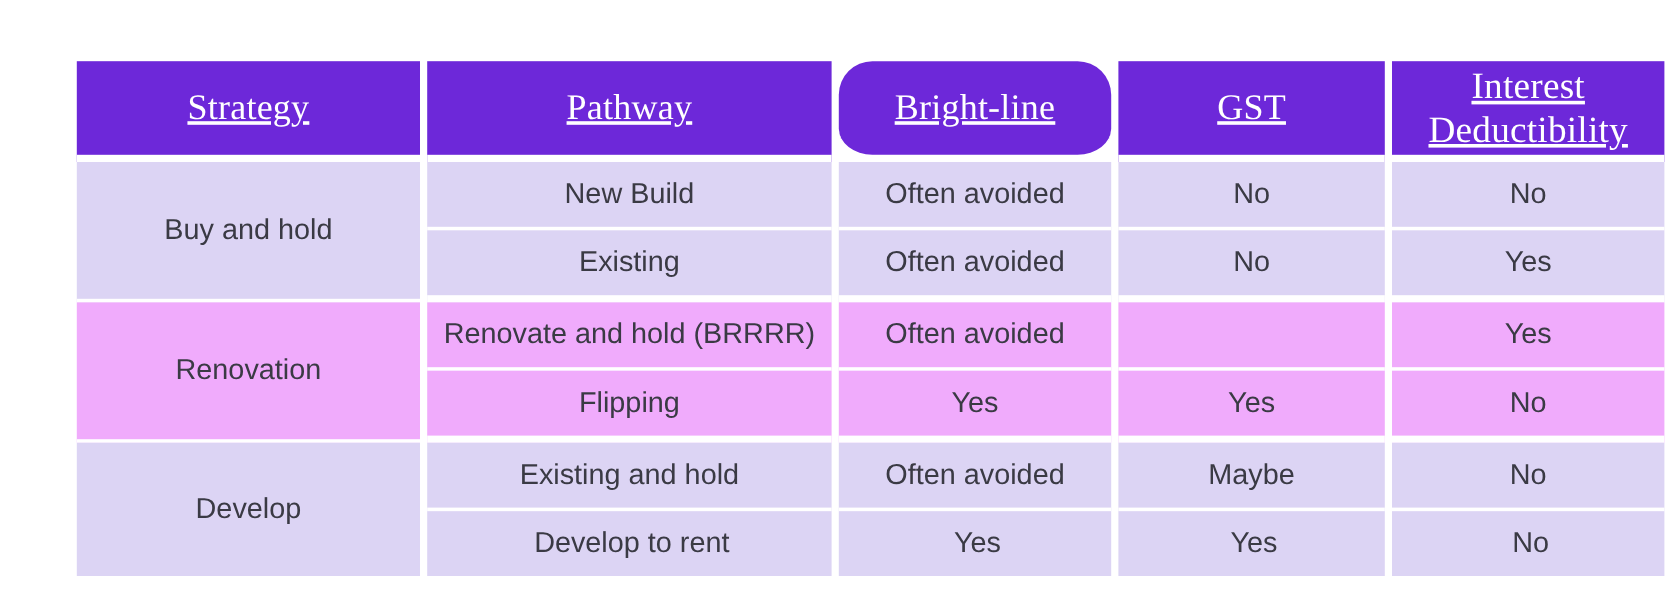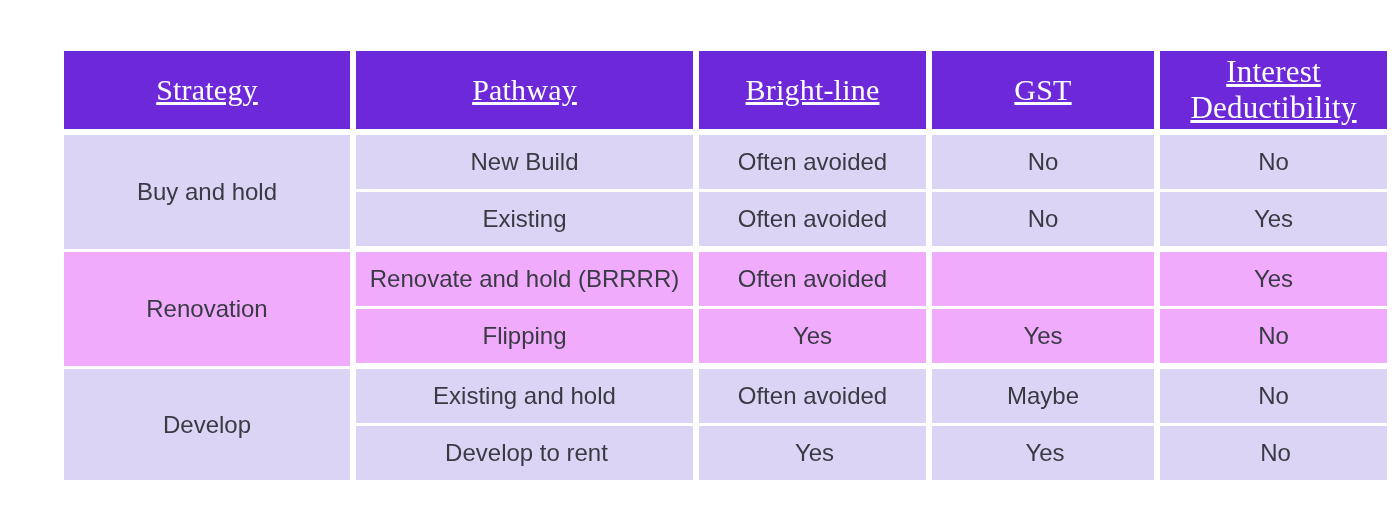--- a/index.html
+++ b/index.html
@@ -42,21 +42,21 @@
     height: 78px;
     padding: 0 6px;
     text-align: center;
     vertical-align: middle;
     letter-spacing: 0.2px;
     border-bottom: 6px solid #ffffff;
     text-decoration: underline;
   }
   th.col-strategy  { width: 274px; }
   th.col-pathway   { width: 325px; }
-  th.col-bright    { width: 215px; }
+  th.col-bright    { width: 215px; border-radius: 28px; }
   th.col-gst       { width: 210px; }
   th.col-interest  { width: 215px; }
 
   th .hdr-2line {
     display: block;
     font-size: 31px;
     line-height: 1.15;
   }
 
   

